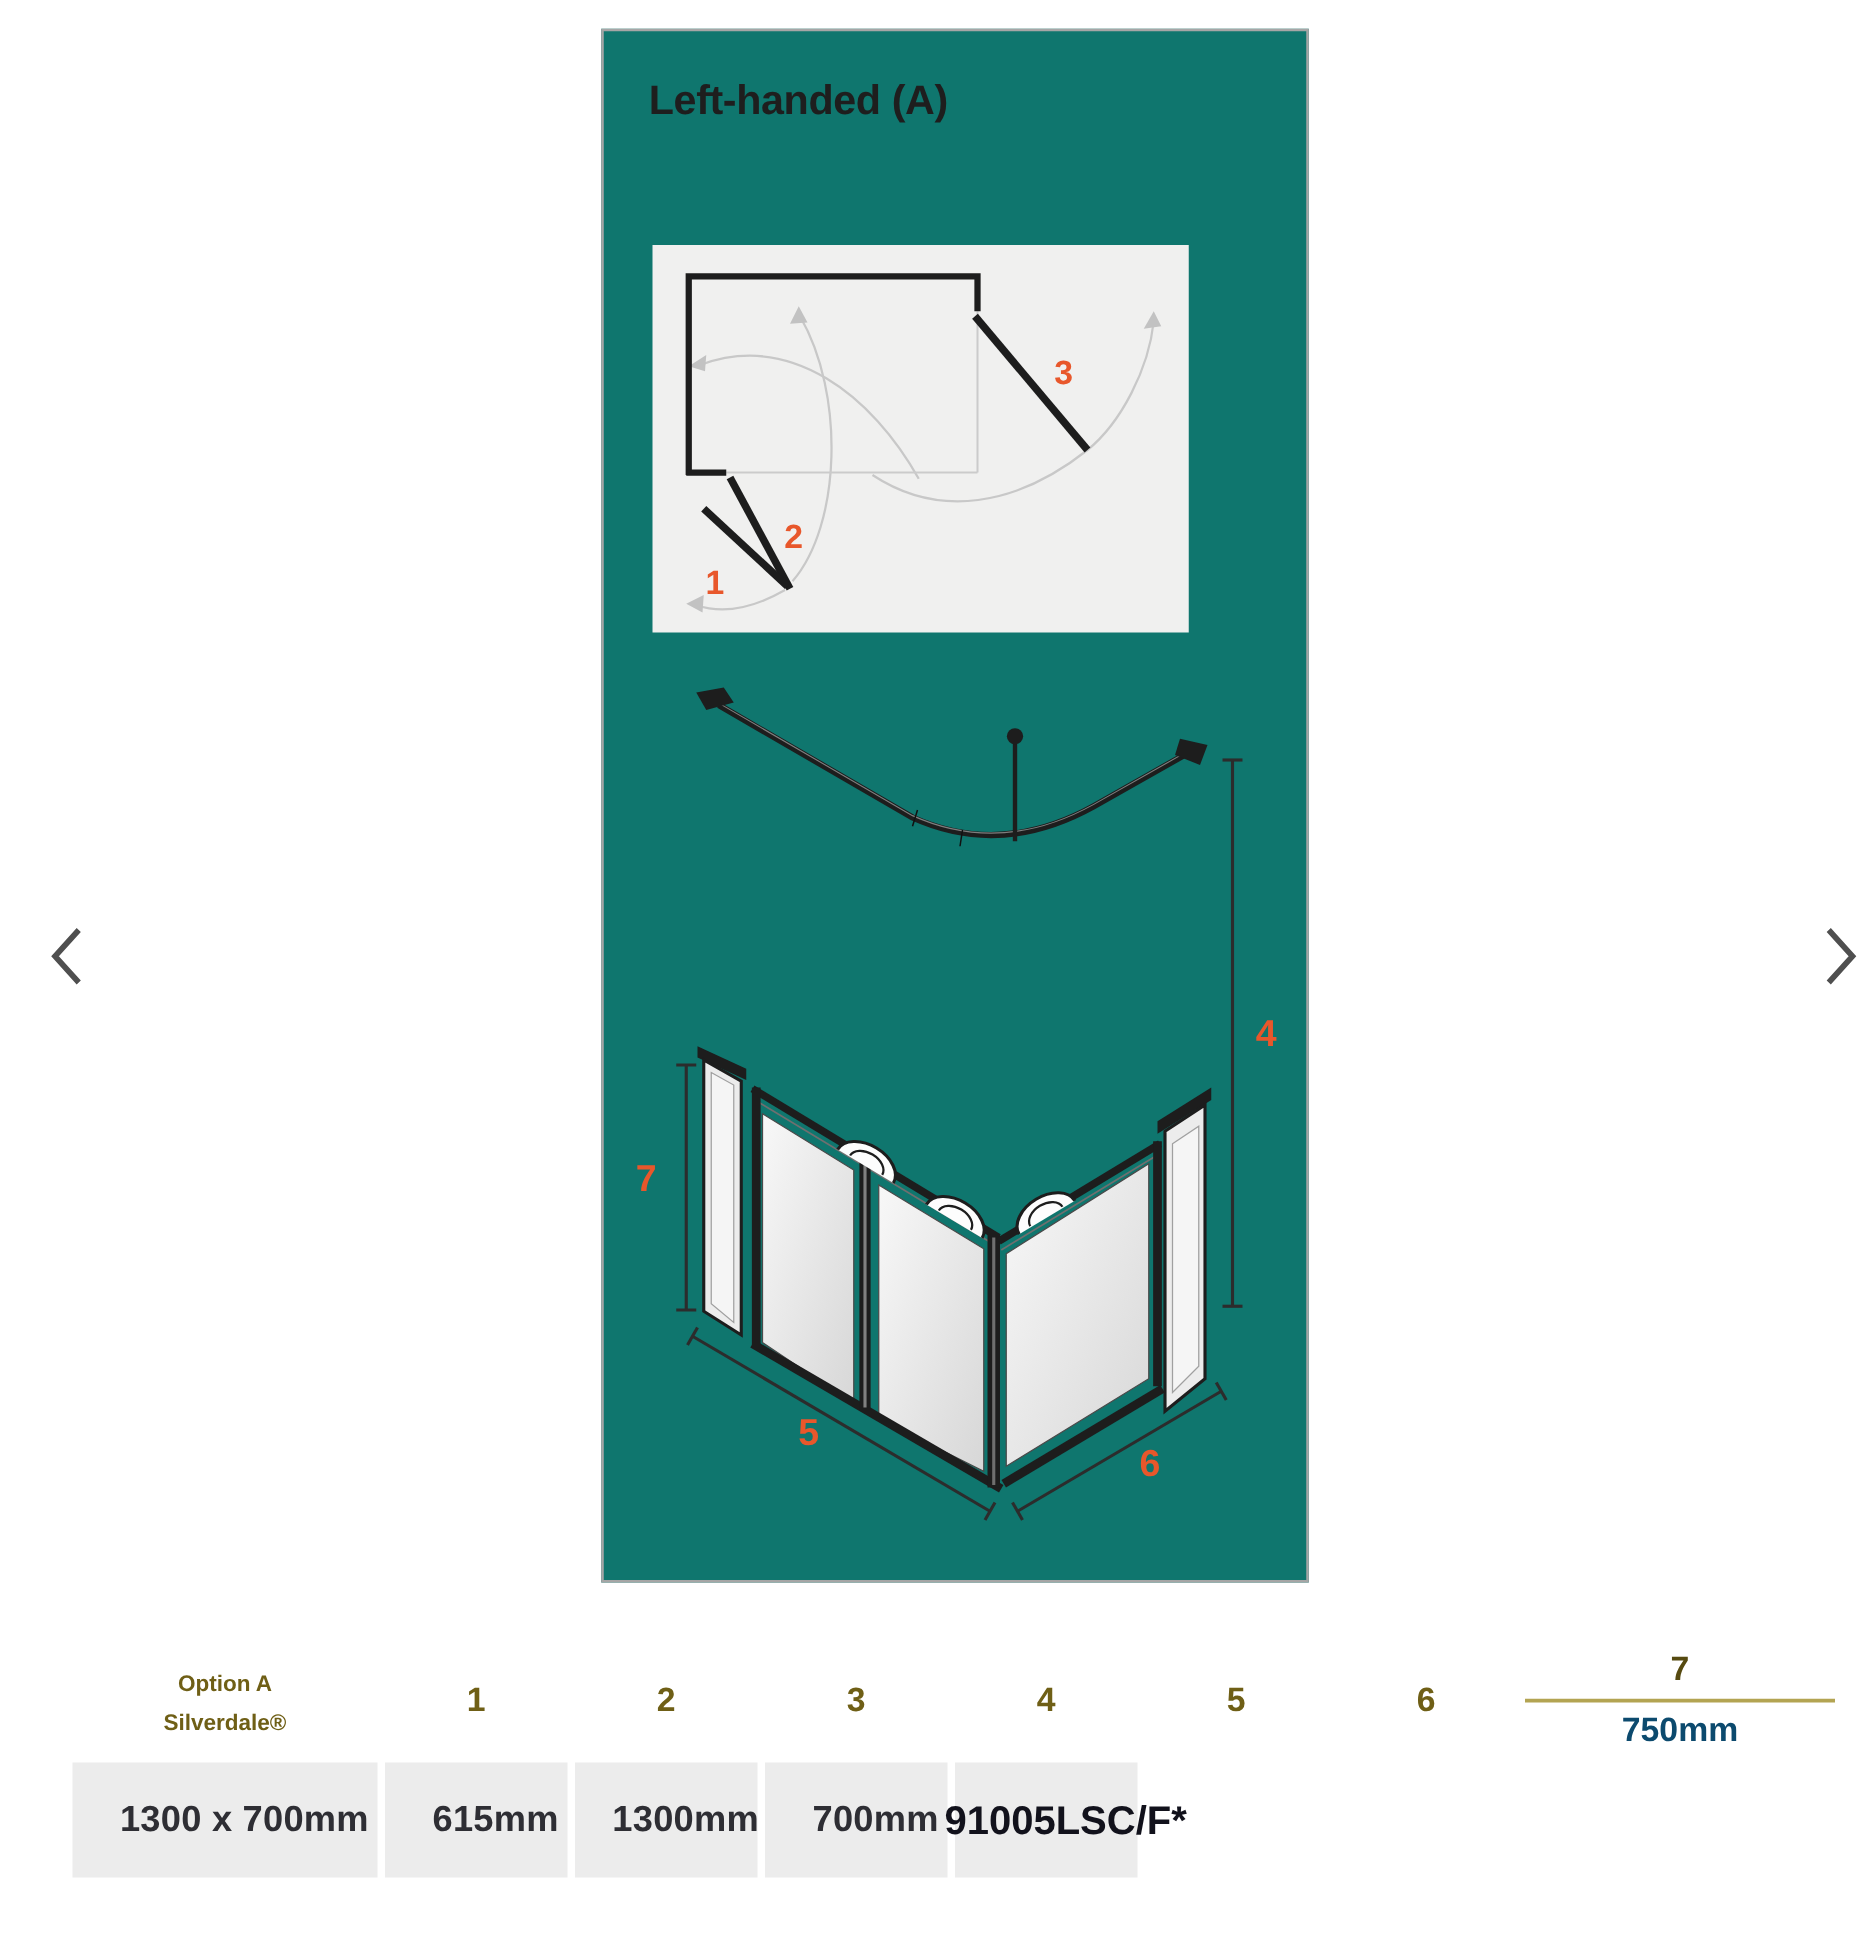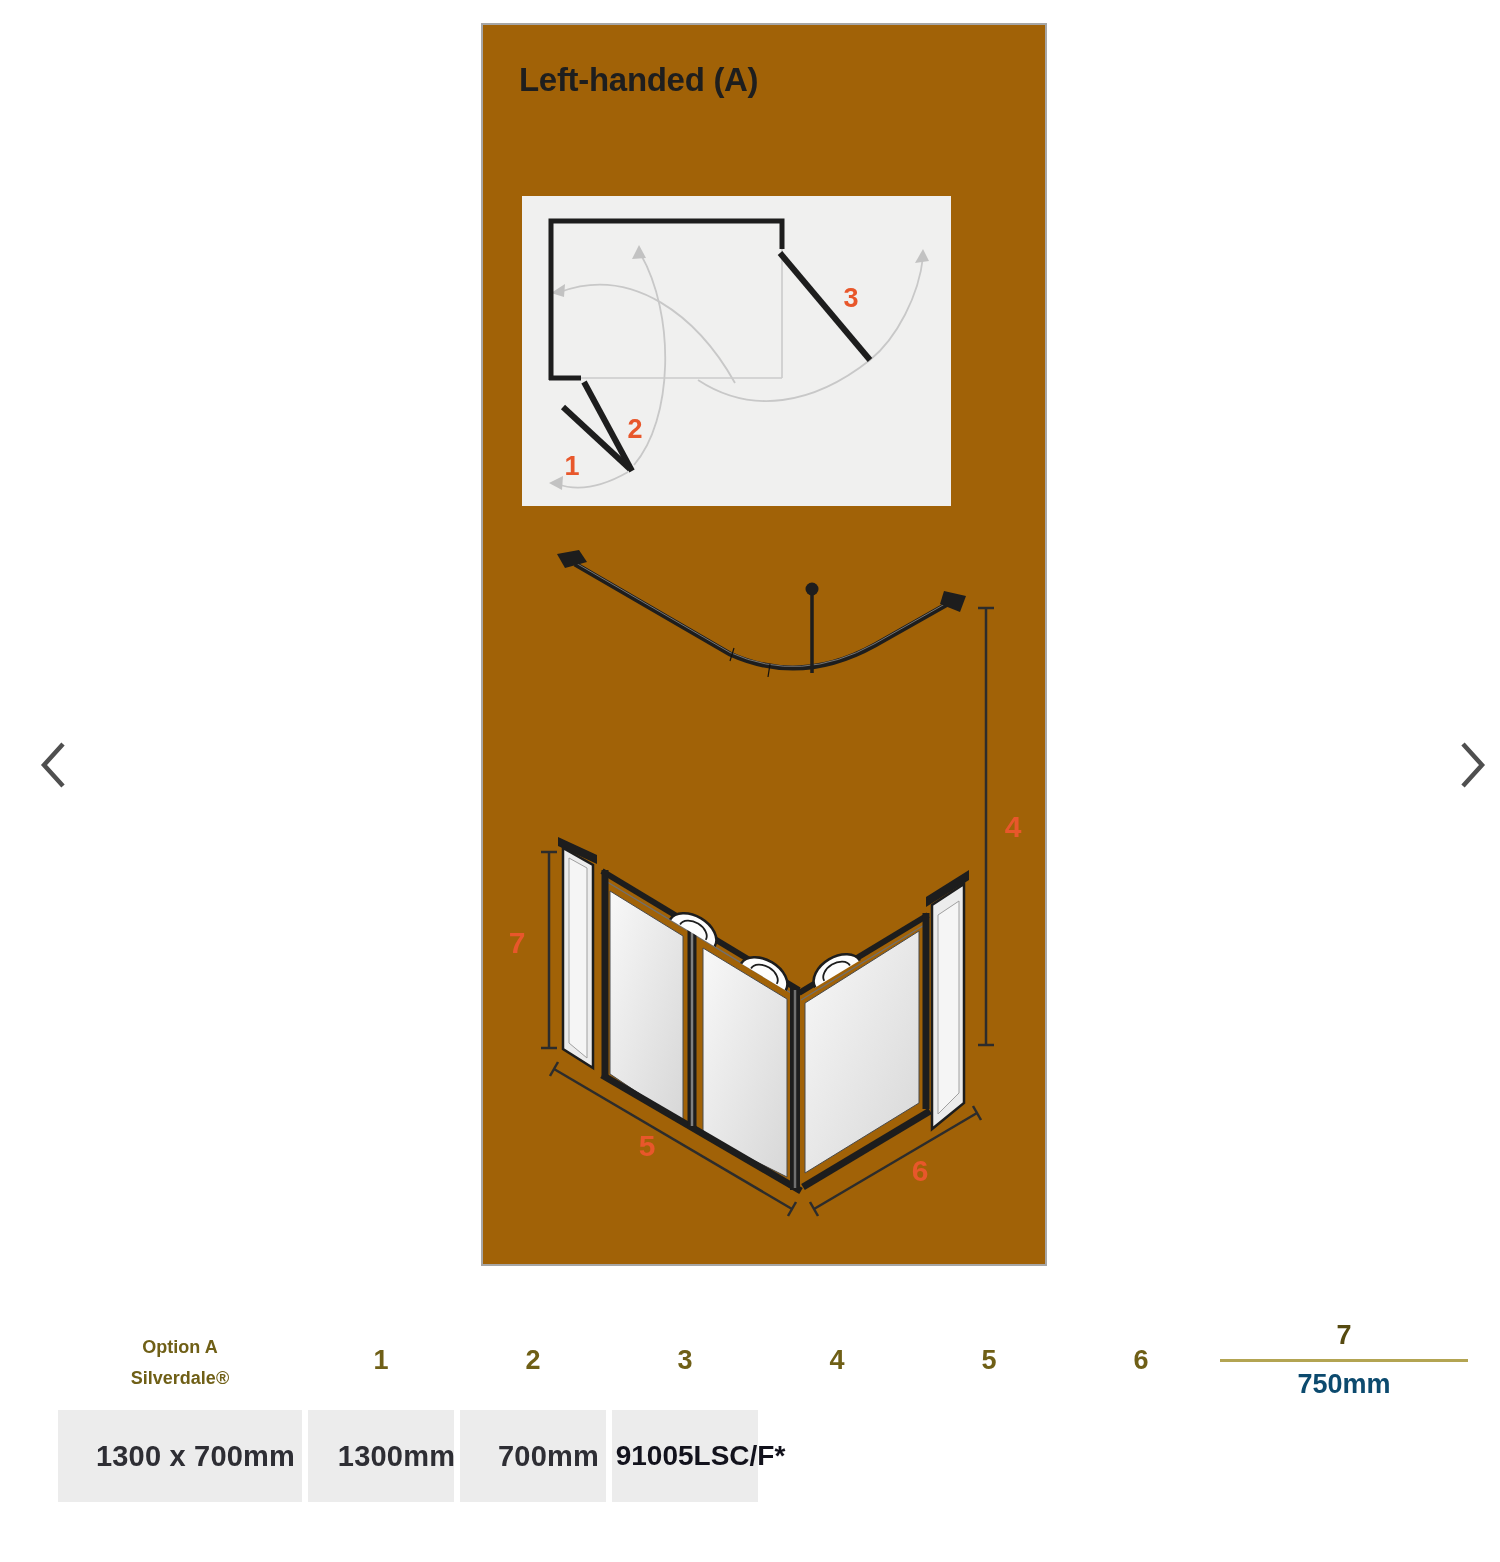--- a/index.html
+++ b/index.html
@@ -10,21 +10,21 @@
   .carousel-btn {
     position:absolute; top:728px; width:64px; height:76px;
     background:none; border:none; padding:0; cursor:pointer;
     display:flex; align-items:center; justify-content:center;
   }
   .carousel-btn.prev { left:22px; }
   .carousel-btn.next { left:1440px; }
 
   .card {
     position:absolute; left:481px; top:23px; width:562px; height:1239px;
-    border:2px solid #a6a6a6; background:#a16207; box-sizing:content-box;
+    border:2px solid #a6a6a6; background:#0f766e; box-sizing:content-box;
   }
   .card-title {
     position:absolute; left:36px; top:36px; z-index:2;
     font-size:33px; font-weight:bold; color:#1e1e1e; letter-spacing:-0.3px;
   }
   .diagram-svg { position:absolute; left:0; top:0; width:562px; height:1239px; }
 
   .spec-table { position:absolute; left:58px; top:1302px; width:1410px; }
   .spec-head, .spec-row {
     display:grid;
@@ -43,21 +43,21 @@
   .head-col7 { text-align:center; padding-bottom:2px; }
   .col7-num { font-size:27px; font-weight:bold; color:#564a10; margin-bottom:8px; }
   .col7-line { height:3px; background:#b3a452; }
   .col7-val { margin-top:7px; font-size:27px; font-weight:bold; color:#0c4a6e; }
   .spec-row { margin-top:8px; }
   .cell {
     background:#ececec; height:92px;
     display:flex; align-items:center; justify-content:center;
     font-size:29px; font-weight:bold; color:#2e2e34; letter-spacing:0.2px;padding-left:31px;
   }
-  .cell.code { font-size:28px; color:#12121c; letter-spacing:0; }
+  .cell.code { font-size:32px; color:#12121c; letter-spacing:0; }
 
   .dim-label { font:bold 30px "Liberation Sans", sans-serif; fill:#e8572b; }
   .plan-label { font:bold 27px "Liberation Sans", sans-serif; fill:#e8572b; }
 </style>
 </head>
 <body>
 
 <button class="carousel-btn prev">
   <span>
     <svg width="34" height="52" viewBox="0 0 34 52">
@@ -213,17 +213,18 @@
     <div class="head-num">5</div>
     <div class="head-num">6</div>
     <div class="head-col7">
       <div class="col7-num">7</div>
       <div class="col7-line"></div>
       <div class="col7-val">750mm</div>
     </div>
   </div>
   <div class="spec-row">
     <div class="cell size">1300 x 700mm</div>
+    <div class="cell">615mm</div>
     <div class="cell">1300mm</div>
     <div class="cell">700mm</div>
     <div class="cell code">91005LSC/F*</div>
   </div>
 </div>
 
 </body></html>

